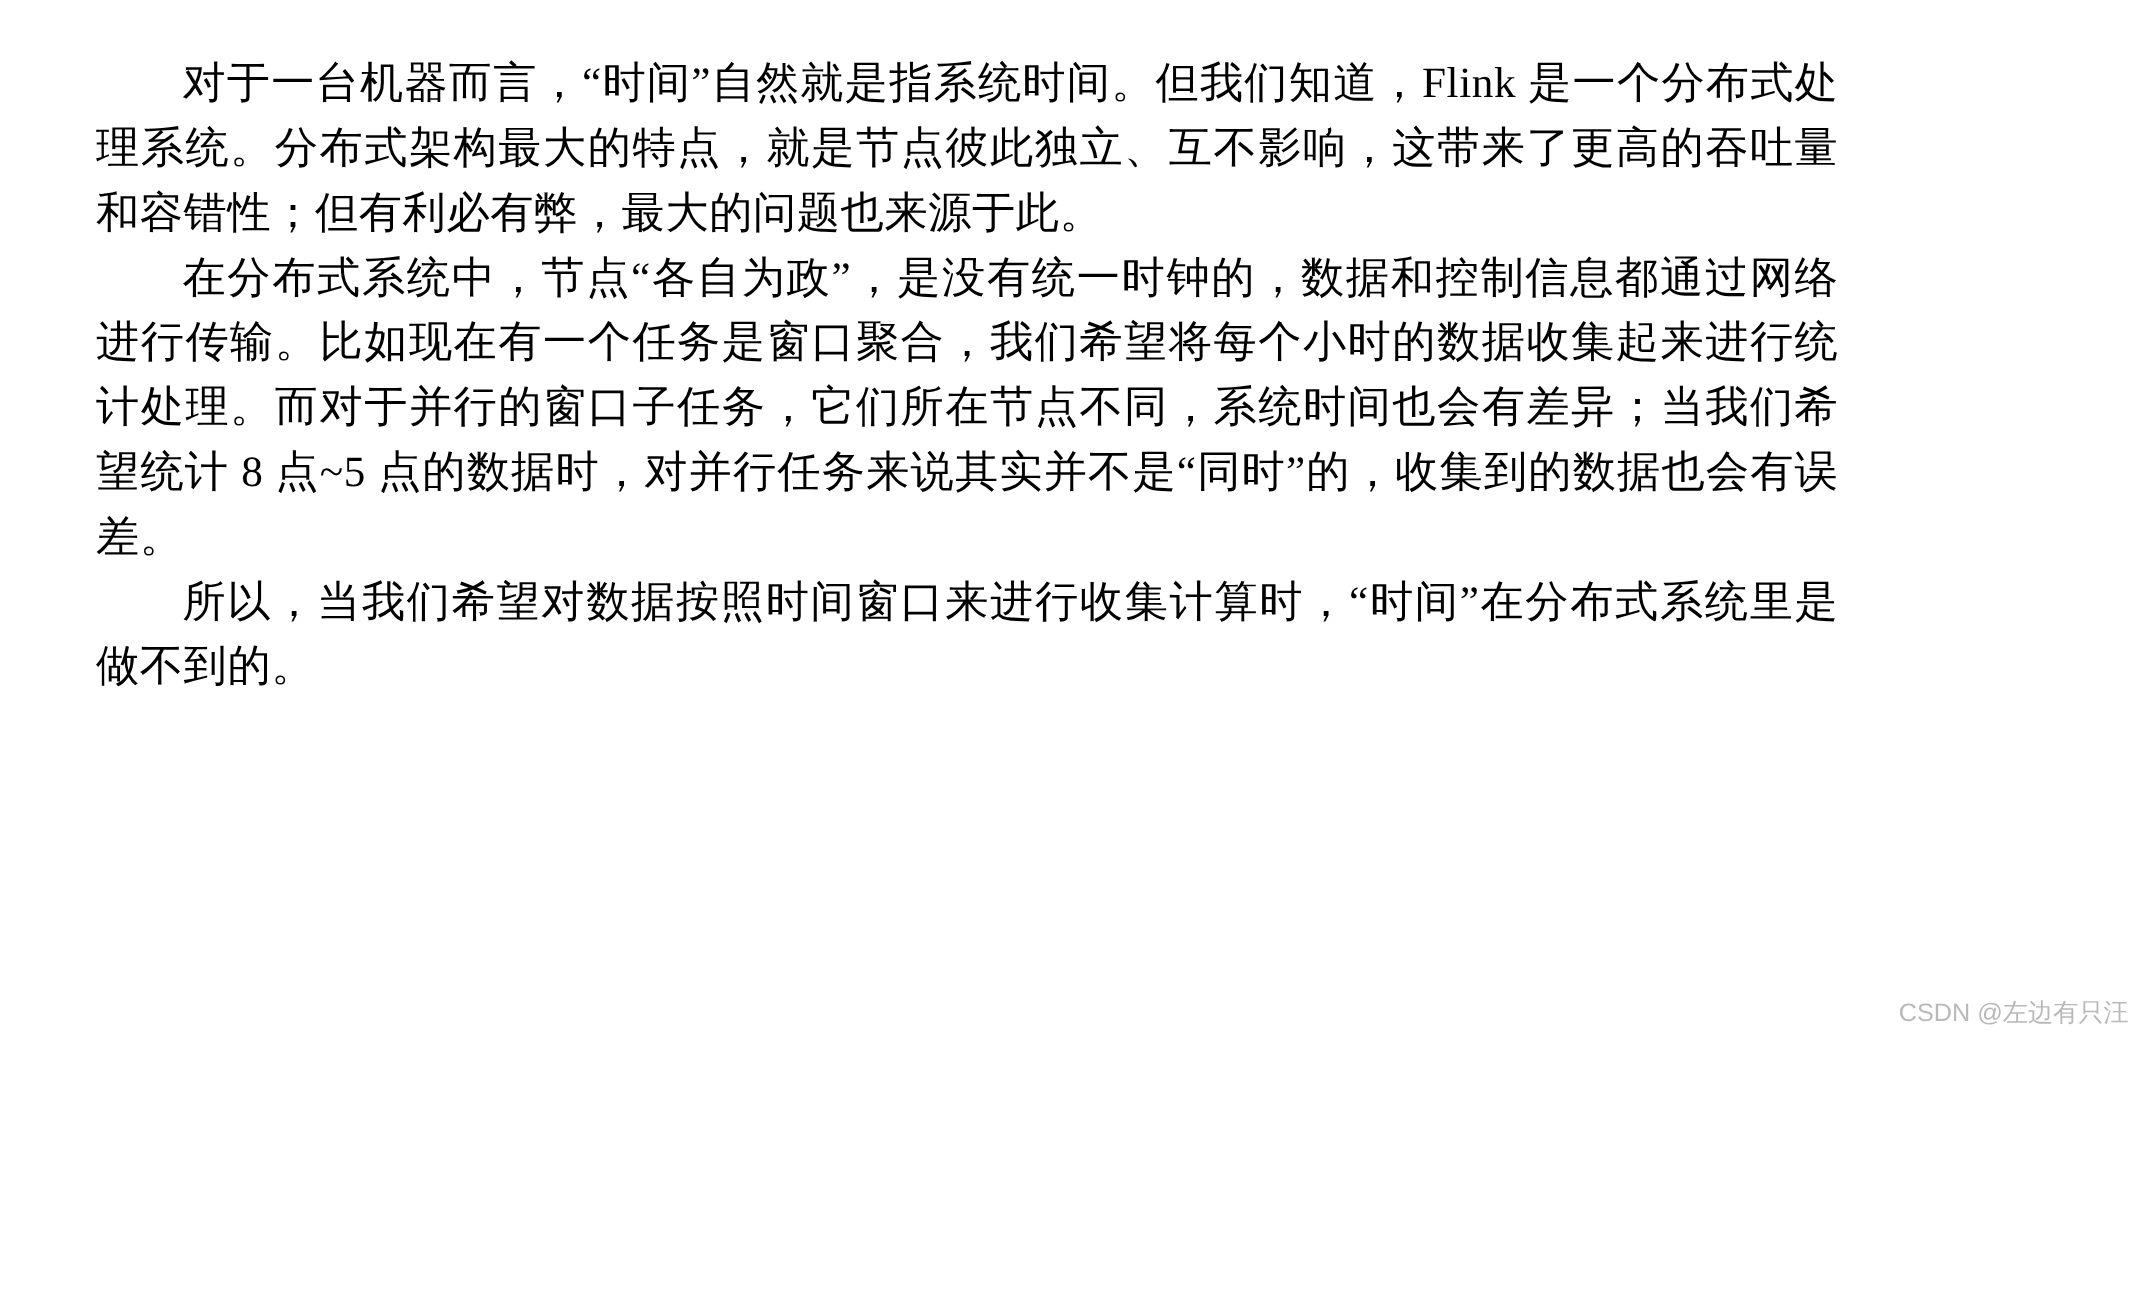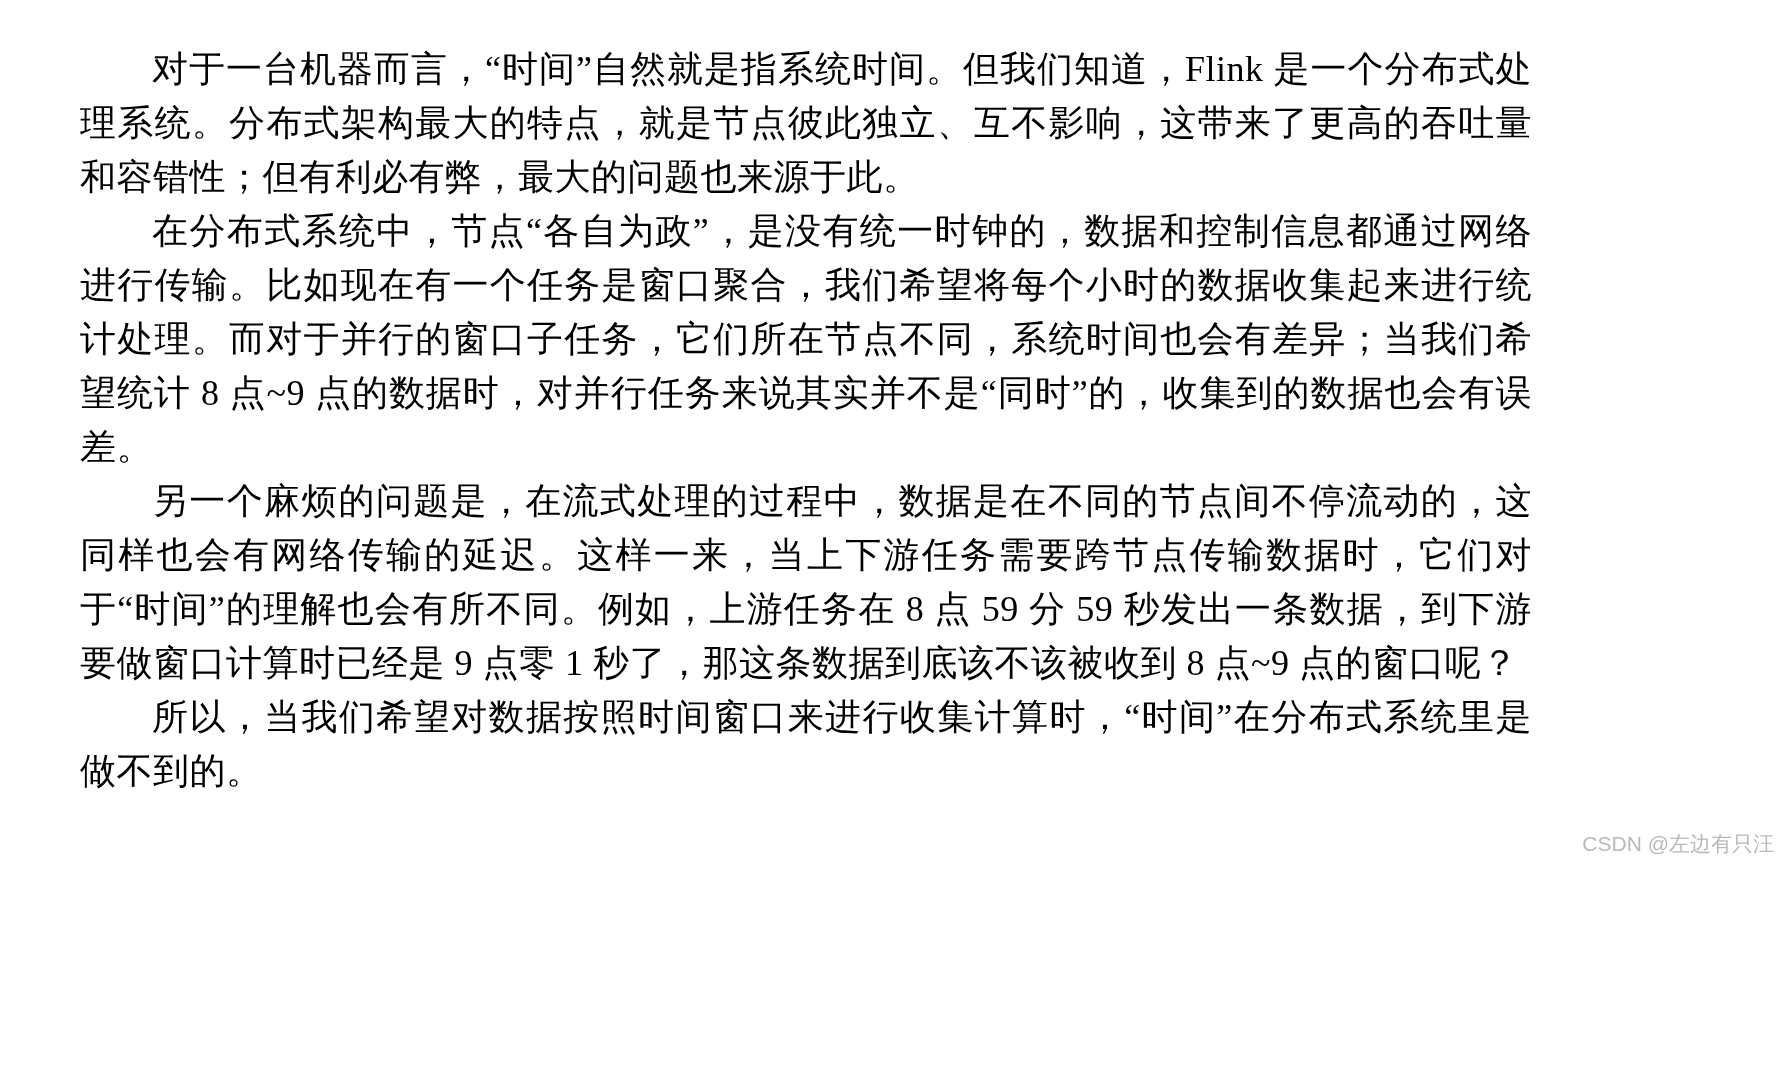--- a/index.html
+++ b/index.html
@@ -46,24 +46,23 @@
 </style>
 </head>
 <body>
 
 <div class="page" style="background-color: rgb(255, 255, 255);">
 
   <div class="text-block" style="color: rgb(0, 0, 0);">
 
     <p class="para">对于一台机器而言，“时间”自然就是指系统时间。但我们知道，Flink 是一个分布式处理系统。分布式架构最大的特点，就是节点彼此独立、互不影响，这带来了更高的吞吐量和容错性；但有利必有弊，最大的问题也来源于此。</p>
 
-    <p class="para">在分布式系统中，节点“各自为政”，是没有统一时钟的，数据和控制信息都通过网络进行传输。比如现在有一个任务是窗口聚合，我们希望将每个小时的数据收集起来进行统计处理。而对于并行的窗口子任务，它们所在节点不同，系统时间也会有差异；当我们希望统计 8 点~9 点的数据时，对并行任务来说其实并不是“同时”的，收集到的数据也会有误差。</p>
+    <p class="para">在分布式系统中，节点“各自为政”，是没有统一时钟的，数据和控制信息都通过网络进行传输。比如现在有一个任务是窗口聚合，我们希望将每个小时的数据收集起来进行统计处理。而对于并行的窗口子任务，它们所在节点不同，系统时间也会有差异；当我们希望统计 8 点~5 点的数据时，对并行任务来说其实并不是“同时”的，收集到的数据也会有误差。</p>
 
 
-    <p class="para">另一个麻烦的问题是，在流式处理的过程中，数据是在不同的节点间不停流动的，这同样也会有网络传输的延迟。这样一来，当上下游任务需要跨节点传输数据时，它们对于“时间”的理解也会有所不同。例如，上游任务在 8 点 59 分 59 秒发出一条数据，到下游要做窗口计算时已经是 9 点零 1 秒了，那这条数据到底该不该被收到 8 点~9 点的窗口呢？</p>
 
     <p class="para">所以，当我们希望对数据按照时间窗口来进行收集计算时，“时间”在分布式系统里是做不到的。</p>
 
   </div>
 
   <div class="watermark" style="color: rgb(185, 185, 185);">CSDN @左边有只汪</div>
 
 </div>
 
 </body></html>

